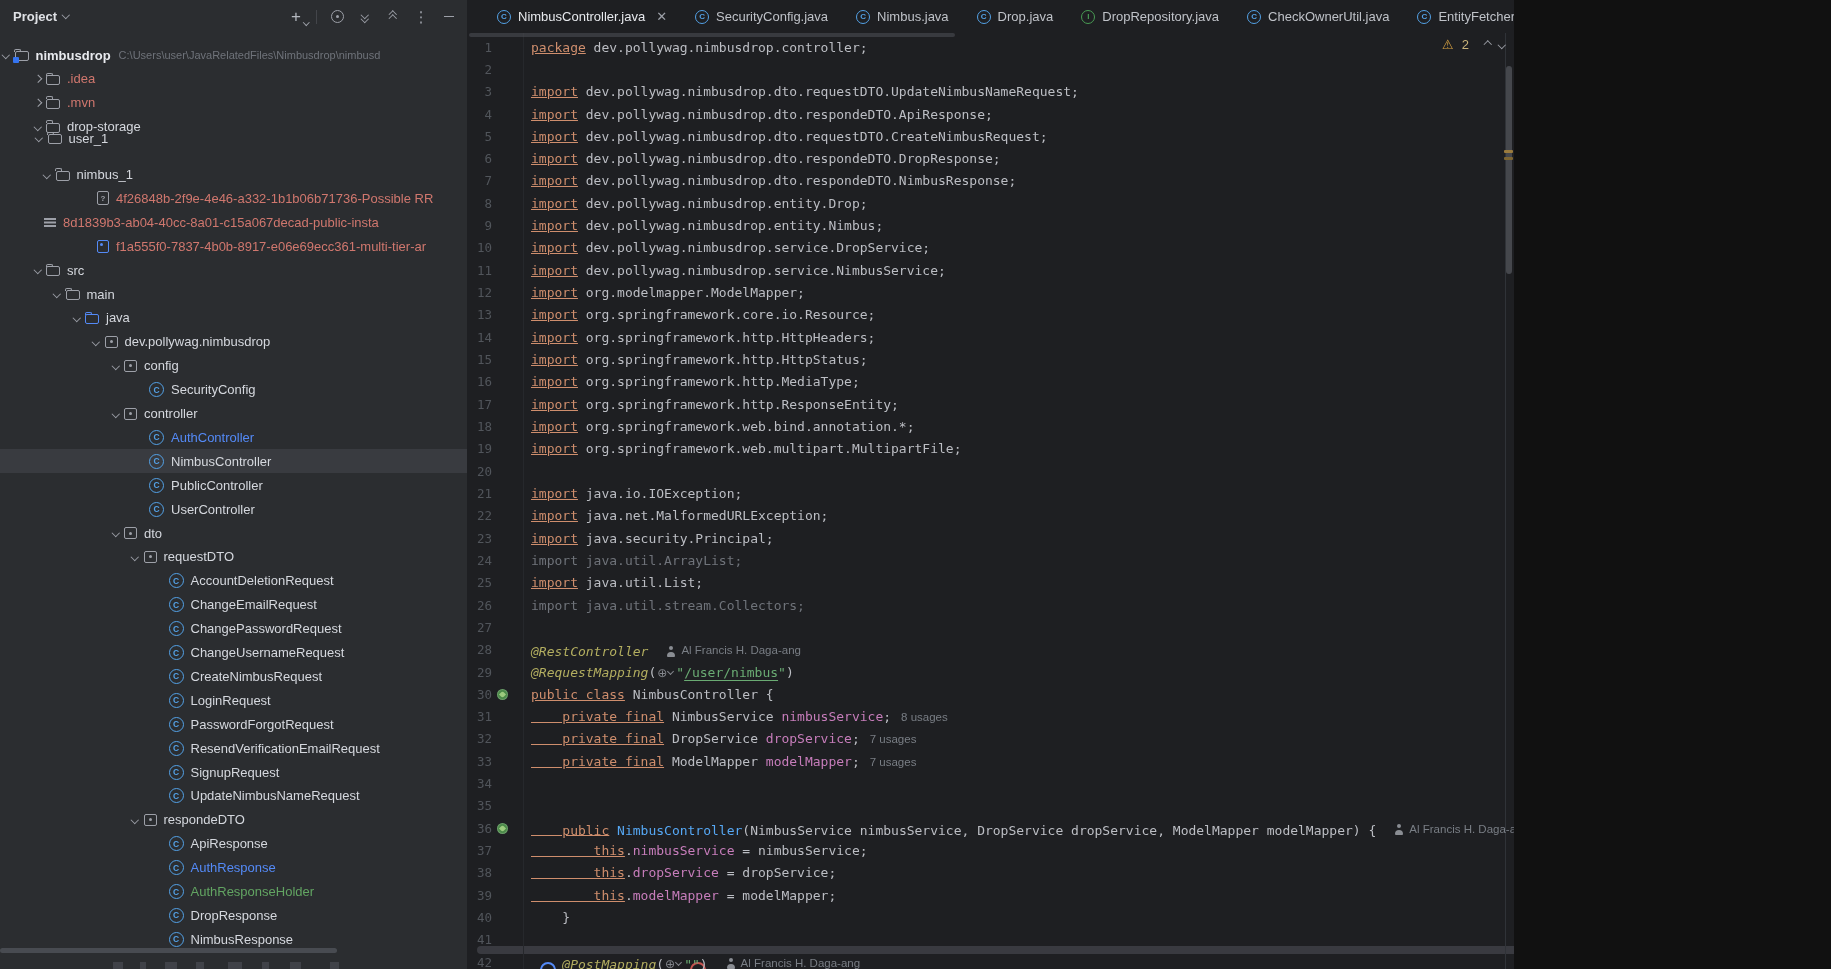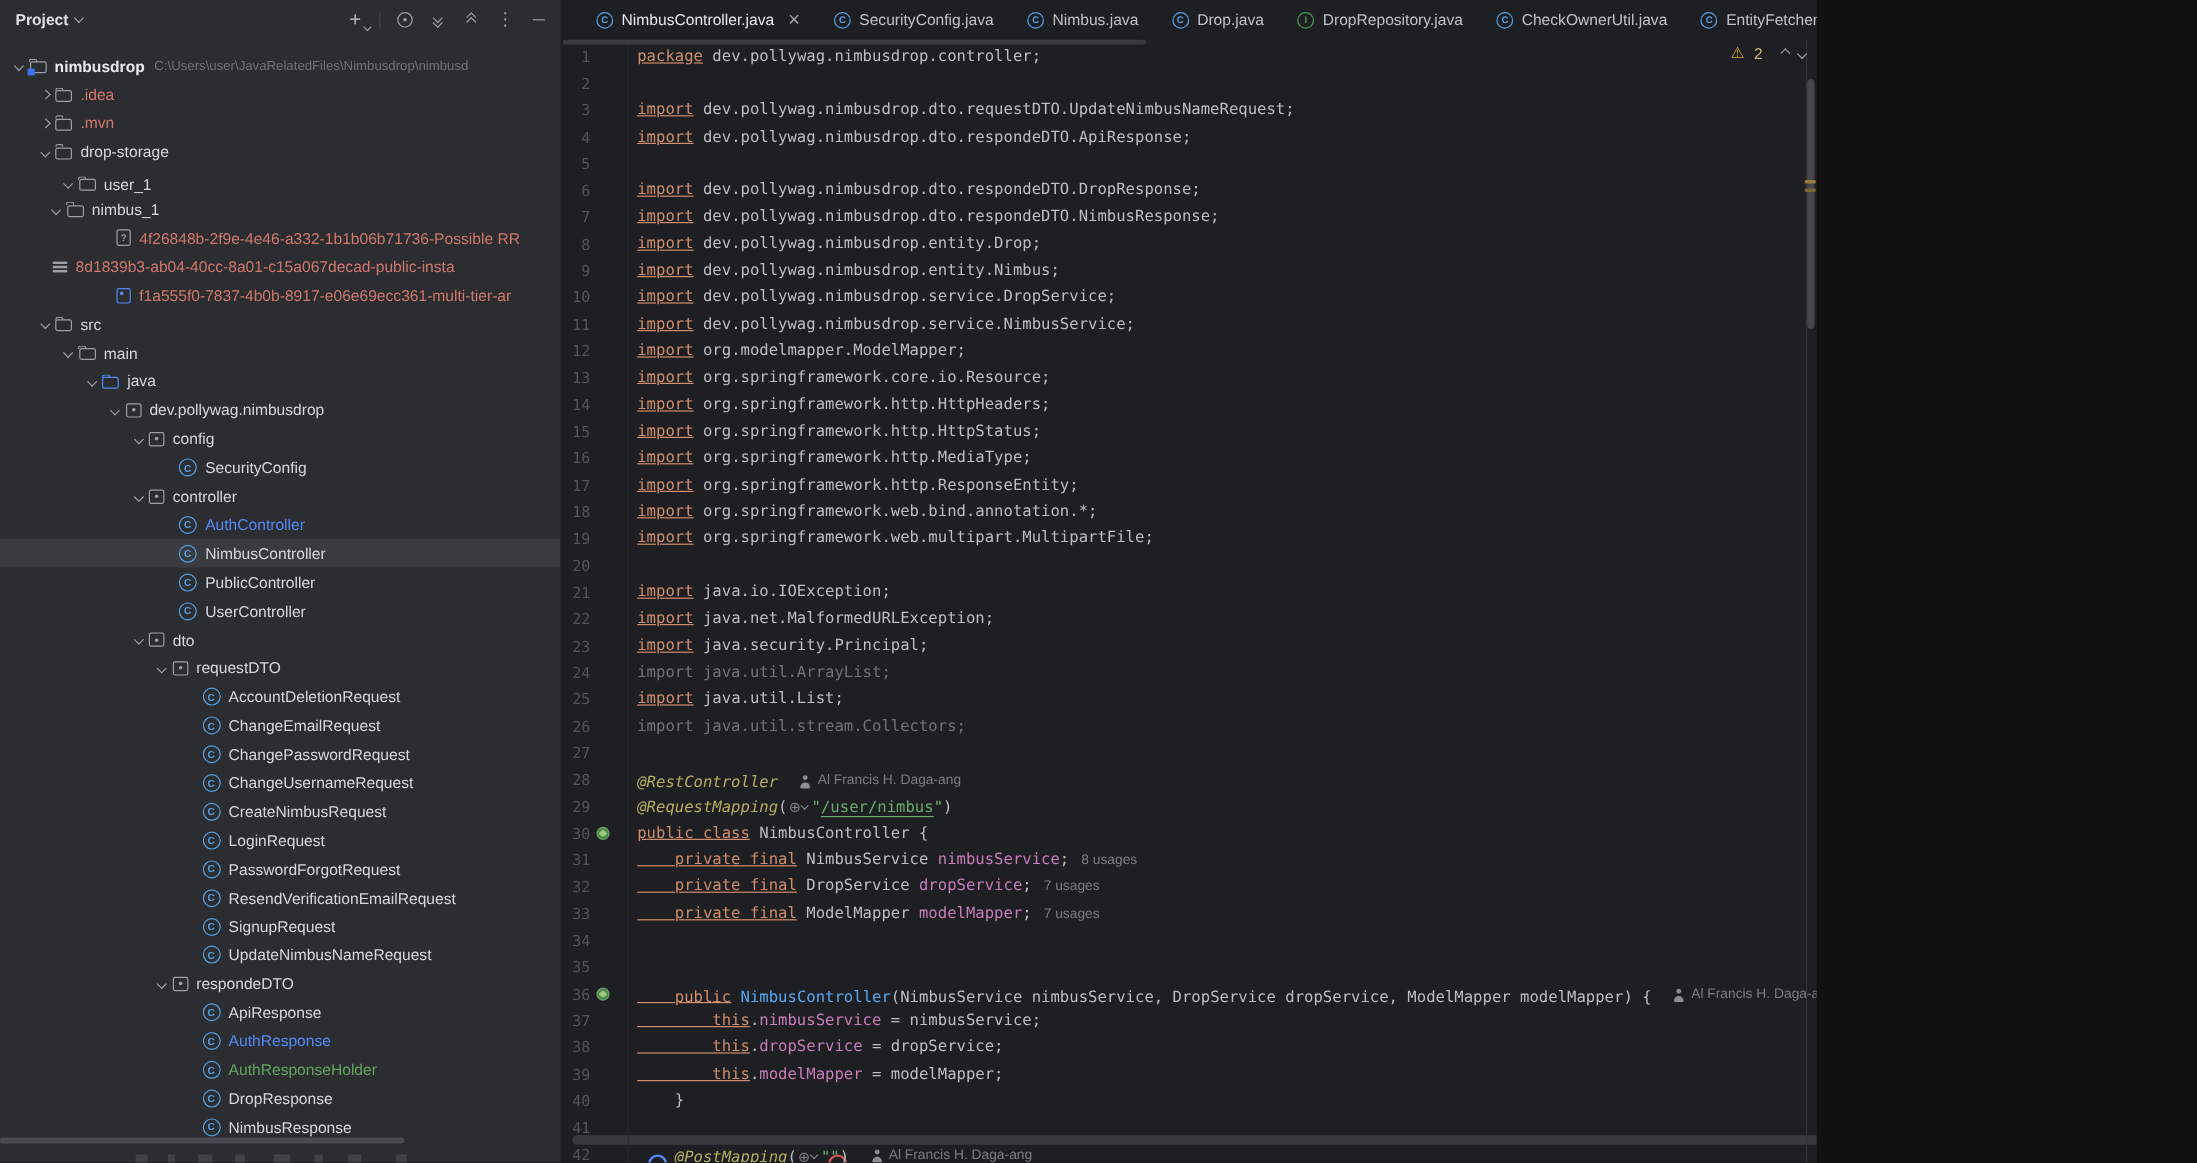--- a/index.html
+++ b/index.html
@@ -130,42 +130,42 @@
           </span>
         </span>
       <span class="hbtn">
           <span class="kebab">⋮</span>
         </span>
       <span class="hbtn">
           <span class="hminus"></span>
         </span>
     </div>
     <div class="tree" id="tree">
-        <div class="trow" style="top: 10px; padding-left: 13px;">
+        <div class="trow" style="top: 10px; padding-left: 3px;">
           <span class="car sm tcar down"></span>
           <span class="ic ti ic-project"></span>
           <span class="tlabel bold">nimbusdrop</span>
           <span class="tpath">C:\Users\user\JavaRelatedFiles\Nimbusdrop\nimbusd</span>
         </div>
         <div class="trow" style="top: 33.9px; padding-left: 34.5px;">
           <span class="car sm tcar right"></span>
           <span class="ic ti ic-folder"></span>
           <span class="tlabel c-coral">.idea</span>
         </div>
         <div class="trow" style="top: 57.8px; padding-left: 34.5px;">
           <span class="car sm tcar right"></span>
           <span class="ic ti ic-folder"></span>
           <span class="tlabel c-coral">.mvn</span>
         </div>
         <div class="trow" style="top: 81.7px; padding-left: 34.5px;">
           <span class="car sm tcar down"></span>
           <span class="ic ti ic-folder"></span>
           <span class="tlabel">drop-storage</span>
         </div>
-        <div class="trow" style="top: 108px; padding-left: 54px;">
+        <div class="trow" style="top: 93px; padding-left: 36px;">
           <span class="car sm tcar down"></span>
           <span class="ic ti ic-folder"></span>
           <span class="tlabel">user_1</span>
         </div>
         <div class="trow" style="top: 129.5px; padding-left: 44px;">
           <span class="car sm tcar down"></span>
           <span class="ic ti ic-folder"></span>
           <span class="tlabel">nimbus_1</span>
         </div>
         <div class="trow" style="top: 153.4px; padding-left: 97px;">
@@ -378,21 +378,21 @@
       <div class="vthumb"></div>
       <div class="stripe-mark" style="top:117px;background:#9A7B3E;"></div>
       <div class="stripe-mark" style="top:124px;background:#7D6532;"></div>
 
       <span class="frag-circ" style="left:71px;border:2px solid #548AF7;"></span>
       <span class="frag-circ" style="left:221px;border:2px solid #C75450;"></span>
     <div class="cl" style="top: 3.5px;"><span class="ln">1</span><span class="ct"><span class="tok-k">package</span><span class="tok-t"> dev.pollywag.nimbusdrop.controller;</span></span></div>
         <div class="cl" style="top: 25.8px;"><span class="ln">2</span><span class="ct"></span></div>
         <div class="cl" style="top: 48.1px;"><span class="ln">3</span><span class="ct"><span class="tok-k">import</span><span class="tok-t"> dev.pollywag.nimbusdrop.dto.requestDTO.UpdateNimbusNameRequest;</span></span></div>
         <div class="cl" style="top: 70.5px;"><span class="ln">4</span><span class="ct"><span class="tok-k">import</span><span class="tok-t"> dev.pollywag.nimbusdrop.dto.respondeDTO.ApiResponse;</span></span></div>
-        <div class="cl" style="top: 92.8px;"><span class="ln">5</span></div>
+        <div class="cl" style="top: 92.8px;"><span class="ln">5</span><span class="ct"><span class="tok-k">import</span><span class="tok-t"> dev.pollywag.nimbusdrop.dto.requestDTO.CreateNimbusRequest;</span></span></div>
         <div class="cl" style="top: 115.1px;"><span class="ln">6</span><span class="ct"><span class="tok-k">import</span><span class="tok-t"> dev.pollywag.nimbusdrop.dto.respondeDTO.DropResponse;</span></span></div>
         <div class="cl" style="top: 137.4px;"><span class="ln">7</span><span class="ct"><span class="tok-k">import</span><span class="tok-t"> dev.pollywag.nimbusdrop.dto.respondeDTO.NimbusResponse;</span></span></div>
         <div class="cl" style="top: 159.7px;"><span class="ln">8</span><span class="ct"><span class="tok-k">import</span><span class="tok-t"> dev.pollywag.nimbusdrop.entity.Drop;</span></span></div>
         <div class="cl" style="top: 182.1px;"><span class="ln">9</span><span class="ct"><span class="tok-k">import</span><span class="tok-t"> dev.pollywag.nimbusdrop.entity.Nimbus;</span></span></div>
         <div class="cl" style="top: 204.4px;"><span class="ln">10</span><span class="ct"><span class="tok-k">import</span><span class="tok-t"> dev.pollywag.nimbusdrop.service.DropService;</span></span></div>
         <div class="cl" style="top: 226.7px;"><span class="ln">11</span><span class="ct"><span class="tok-k">import</span><span class="tok-t"> dev.pollywag.nimbusdrop.service.NimbusService;</span></span></div>
         <div class="cl" style="top: 249px;"><span class="ln">12</span><span class="ct"><span class="tok-k">import</span><span class="tok-t"> org.modelmapper.ModelMapper;</span></span></div>
         <div class="cl" style="top: 271.3px;"><span class="ln">13</span><span class="ct"><span class="tok-k">import</span><span class="tok-t"> org.springframework.core.io.Resource;</span></span></div>
         <div class="cl" style="top: 293.7px;"><span class="ln">14</span><span class="ct"><span class="tok-k">import</span><span class="tok-t"> org.springframework.http.HttpHeaders;</span></span></div>
         <div class="cl" style="top: 316px;"><span class="ln">15</span><span class="ct"><span class="tok-k">import</span><span class="tok-t"> org.springframework.http.HttpStatus;</span></span></div>

